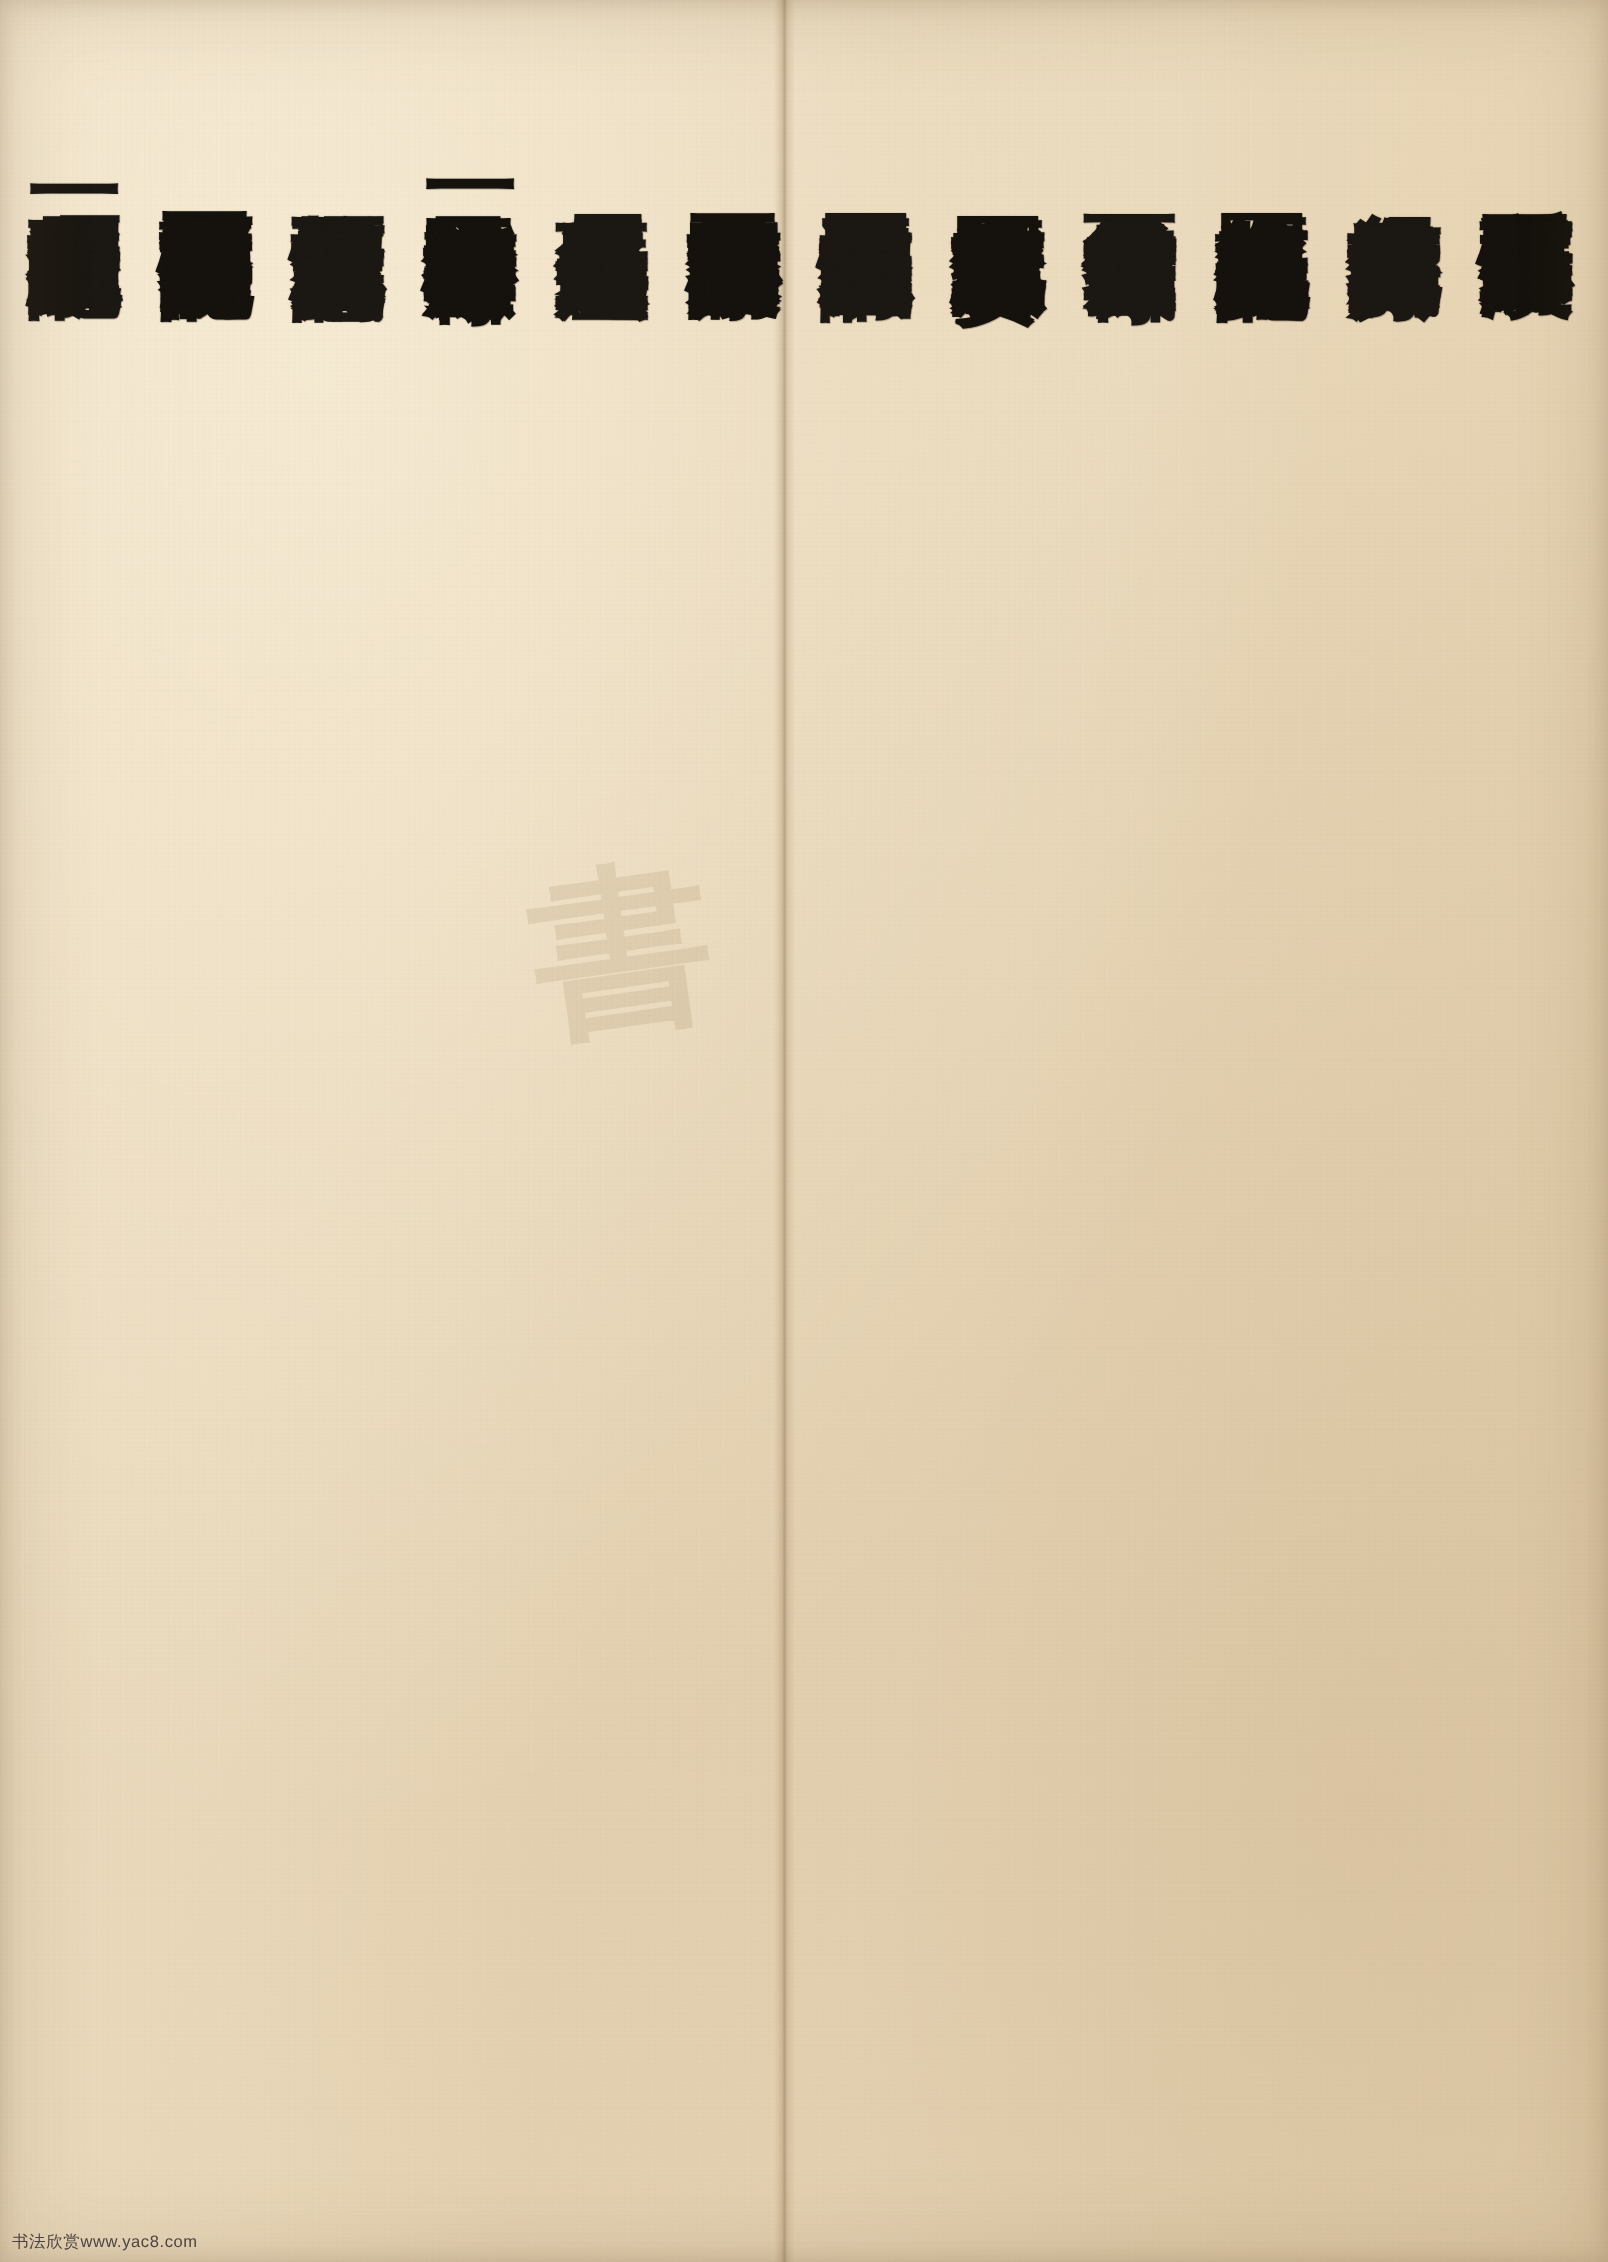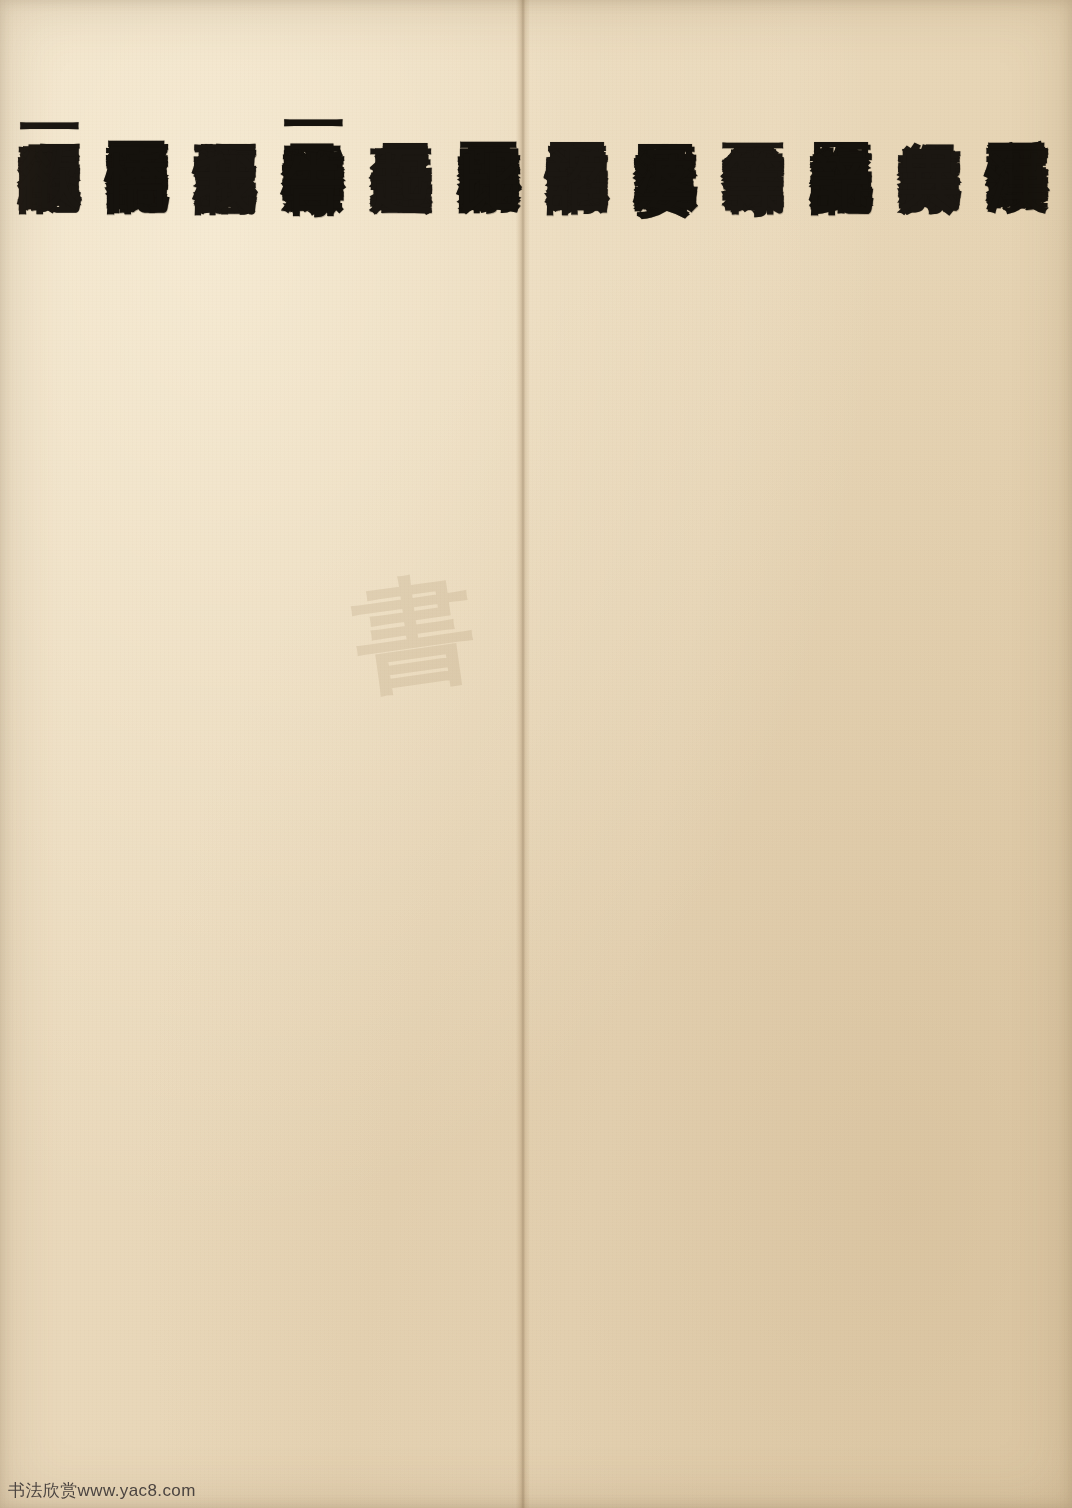--- a/index.html
+++ b/index.html
@@ -122,21 +122,21 @@
       inset 0 0 60px rgba(120,92,55,0.22),
       inset 0 0 14px rgba(90,68,40,0.18);
     pointer-events: none;
   }
 
   #site-credit {
     position: absolute;
     left: 8px;
     bottom: 6px;
     font-family: "Liberation Sans", sans-serif;
-    font-size: 17px;
+    font-size: 11px;
     color: #4b4440;
     letter-spacing: 0.4px;
   }
 </style>
 </head>
 <body>
 
 <div id="page">
 
   <div id="paper-texture"></div>

